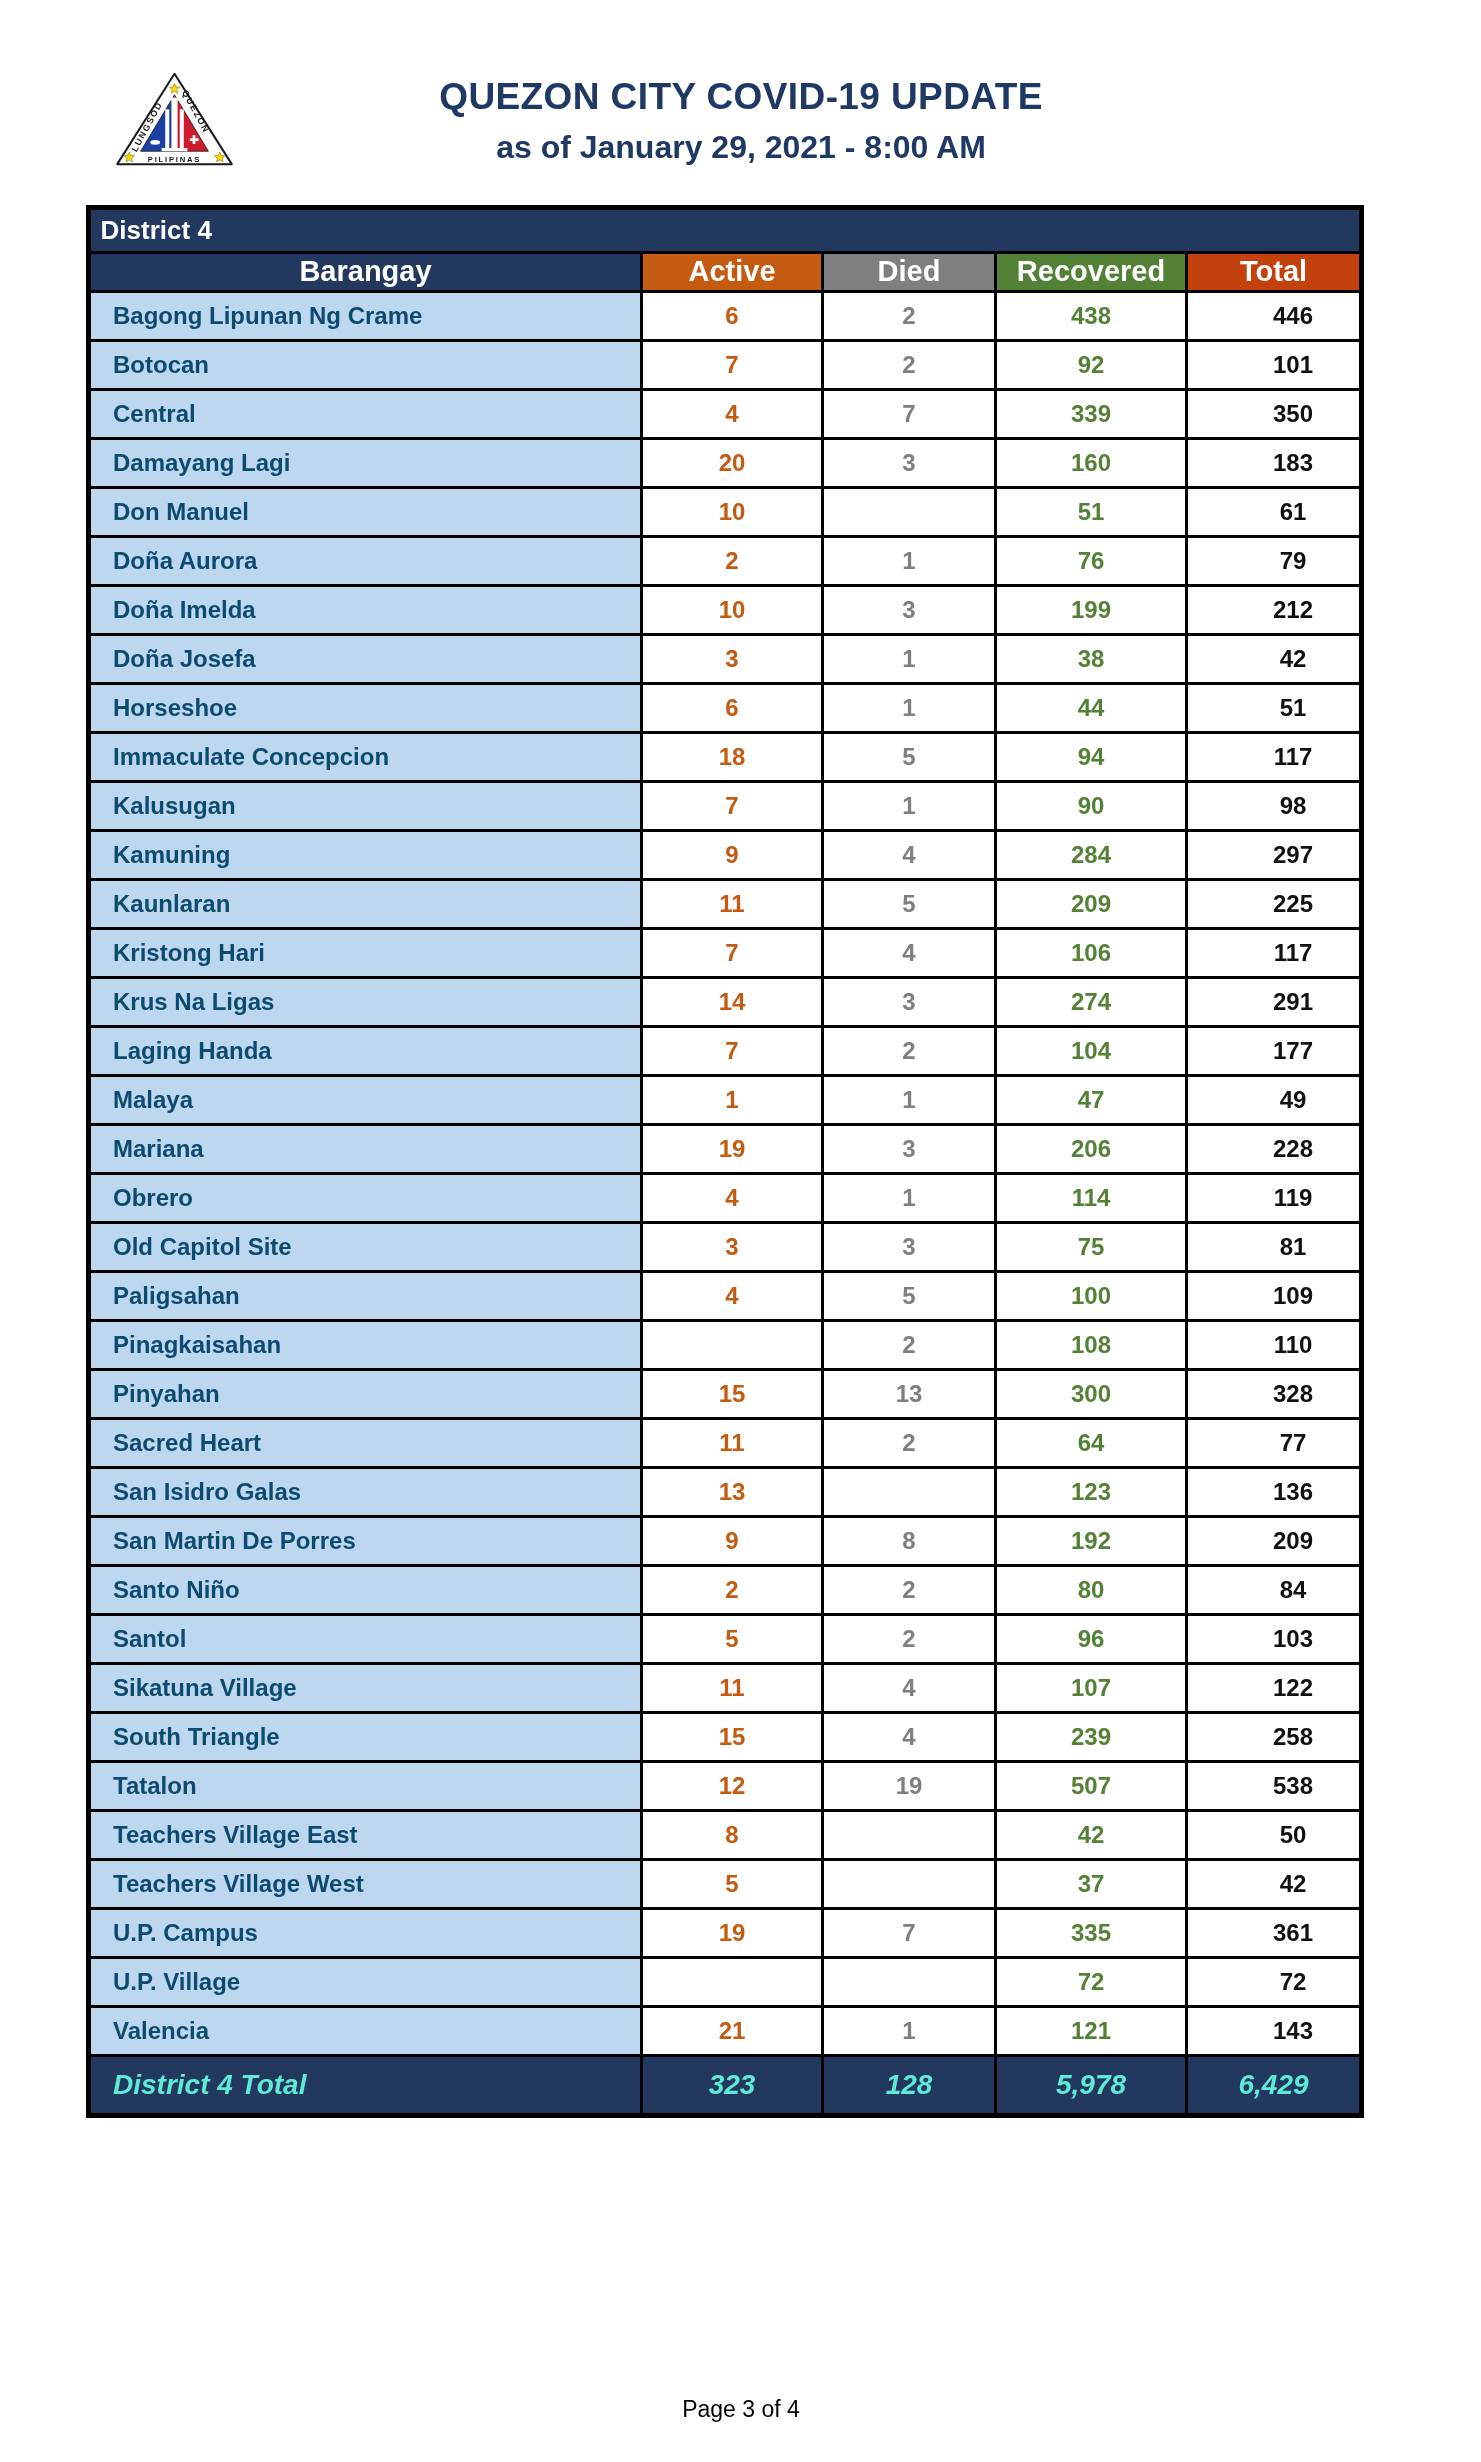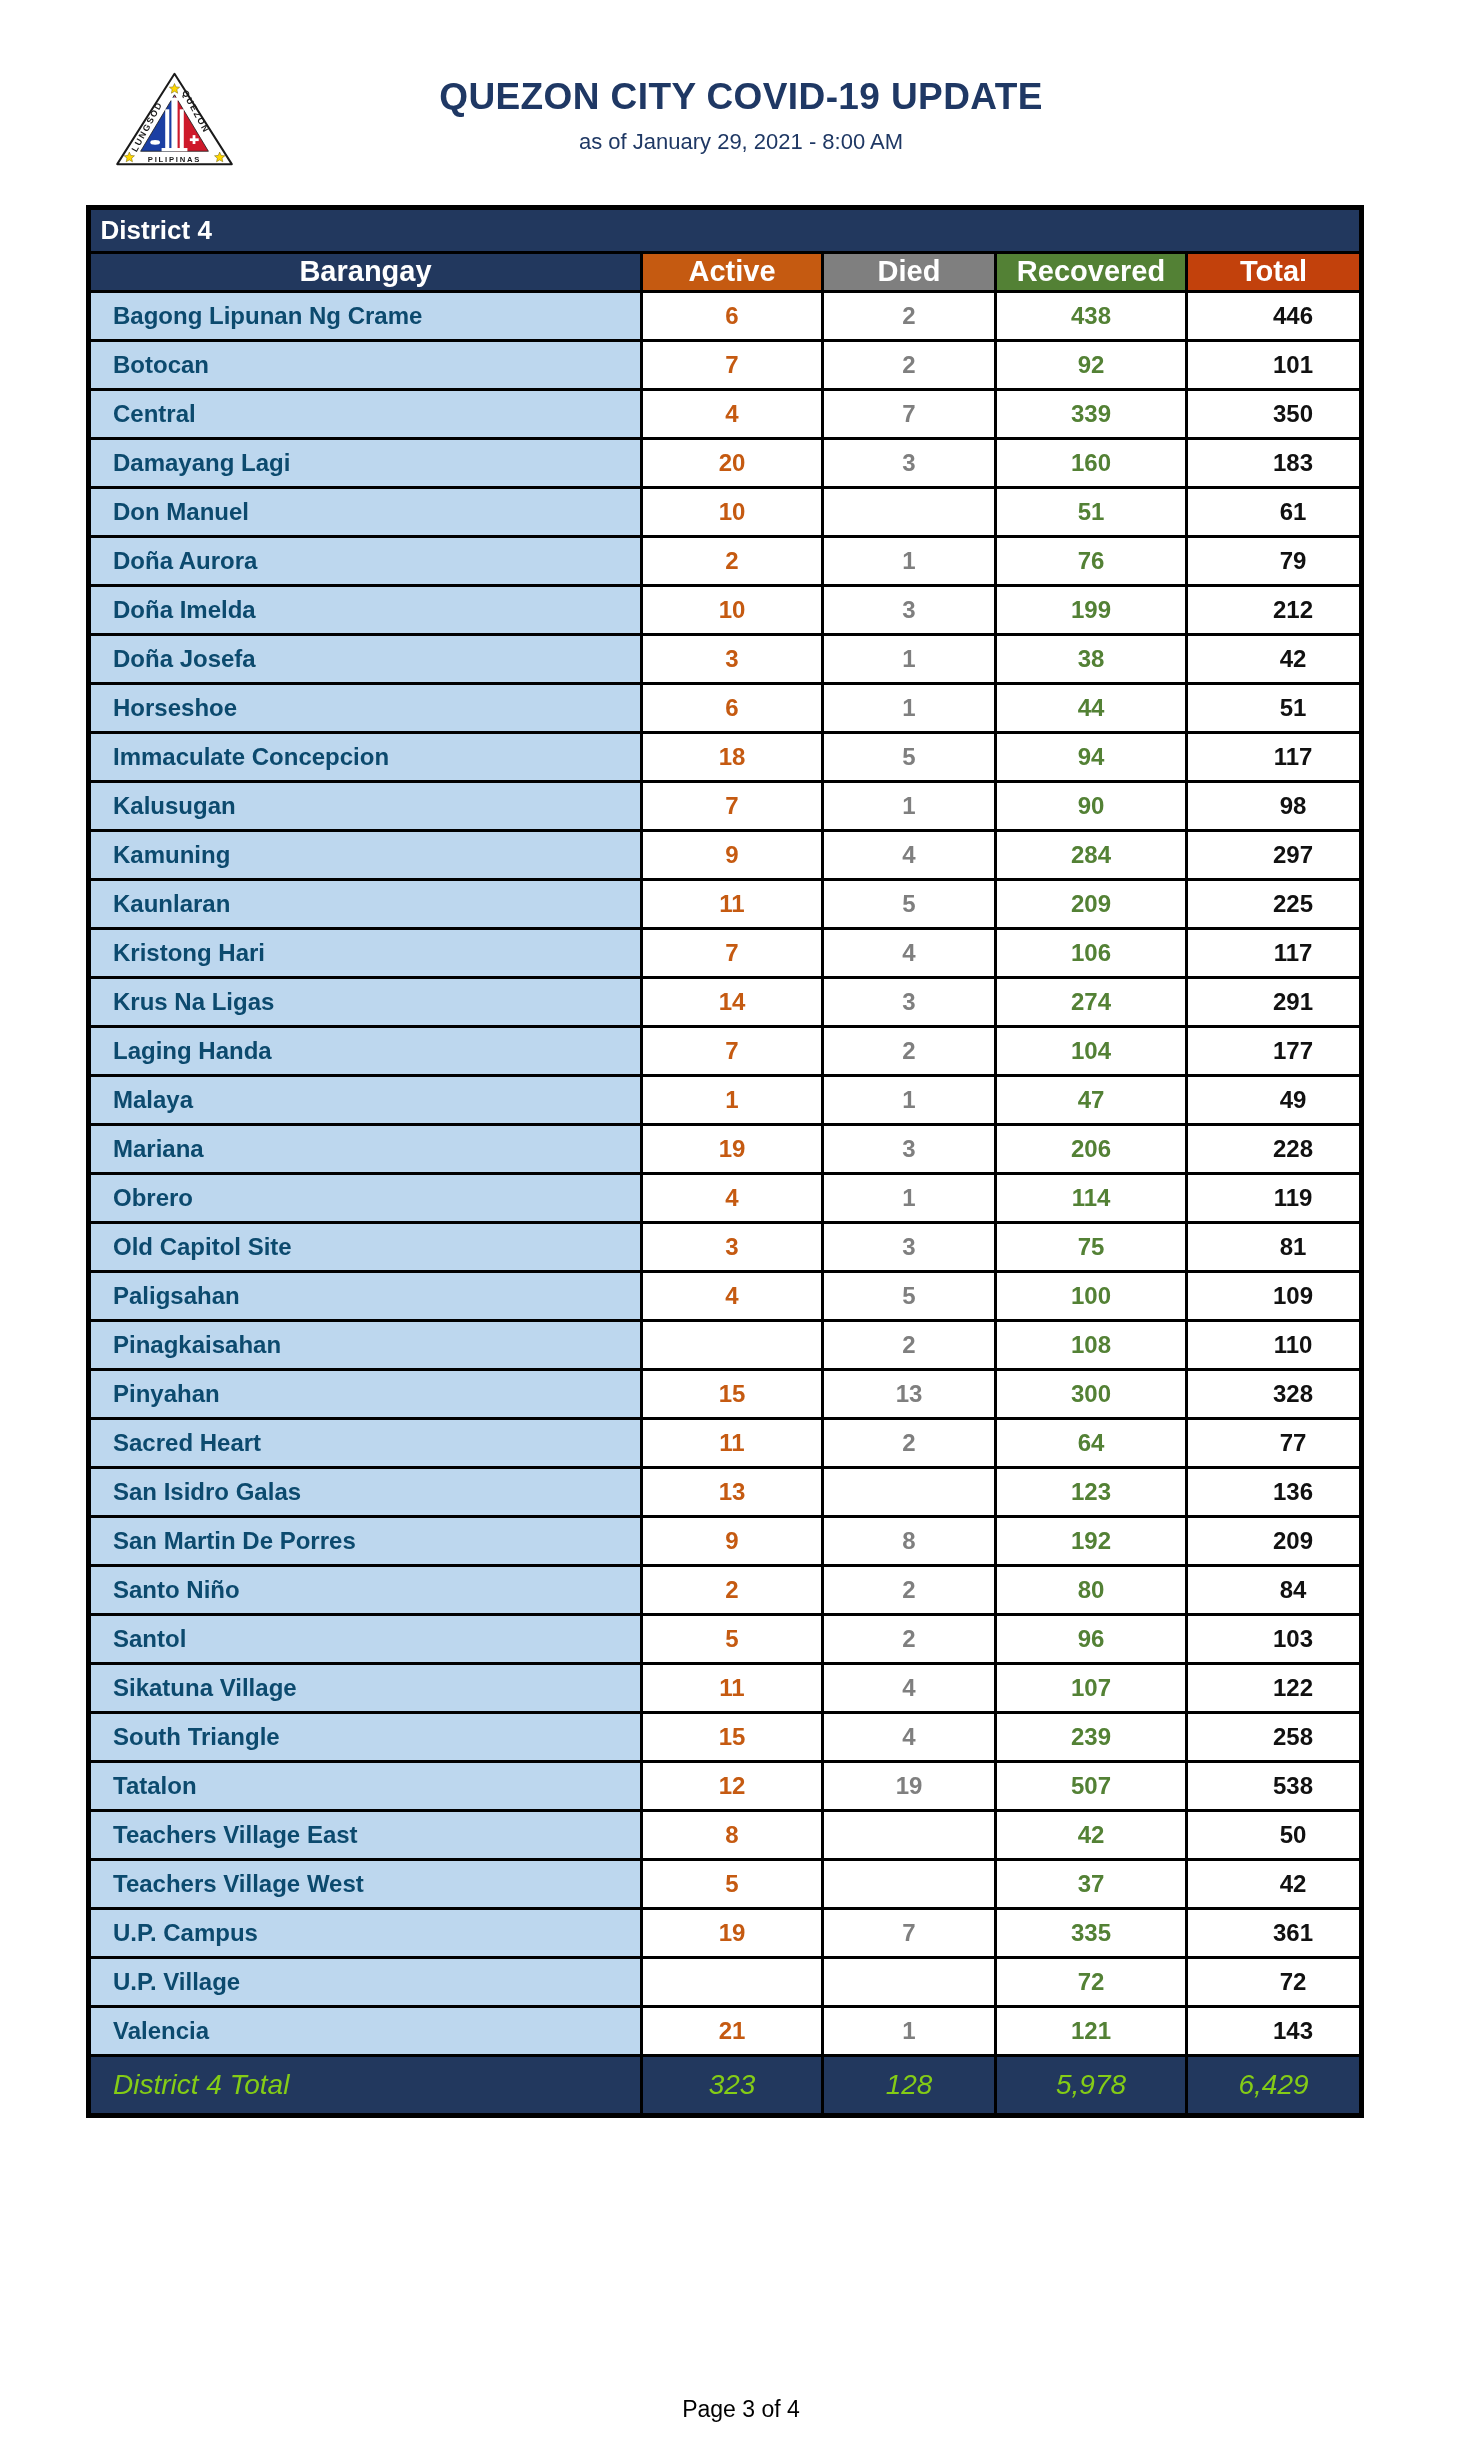--- a/index.html
+++ b/index.html
@@ -38,22 +38,22 @@
   }
   .title-block h1{
     margin:0;
     font-size:37px;
     font-weight:bold;
     letter-spacing:0.4px;
     color:var(--title-navy);
   }
   .title-block h2{
     margin:11px 0 0 0;
-    font-size:22px;
-    font-weight:normal;
+    font-size:32px;
+    font-weight:bold;
     color:var(--title-navy);
   }
   
   table.covid{
     position:absolute;
     left:86px;
     top:205px;
     width:1273px;
     border-collapse:collapse;
     table-layout:fixed;
@@ -99,24 +99,24 @@
     text-align:left;
     padding-left:22px;
     color:#0c4a6e;
   }
   tbody td.cell-active{color:var(--orange);}
   tbody td.cell-died{color:var(--gray);}
   tbody td.cell-recovered{color:var(--green);}
   tbody td.cell-total{color:var(--ink);padding-left:40px;}
   tfoot td{
     background:var(--navy);
-    color:#84cc16;
+    color:#5eead4;
     height:60px;
     font-size:28px;
-    font-weight:normal;
+    font-weight:bold;
     font-style:italic;
     text-align:center;
   }
   tfoot td.total-label{
     text-align:left;
     padding-left:22px;
   }
   
   .page-footer{
     position:absolute;

